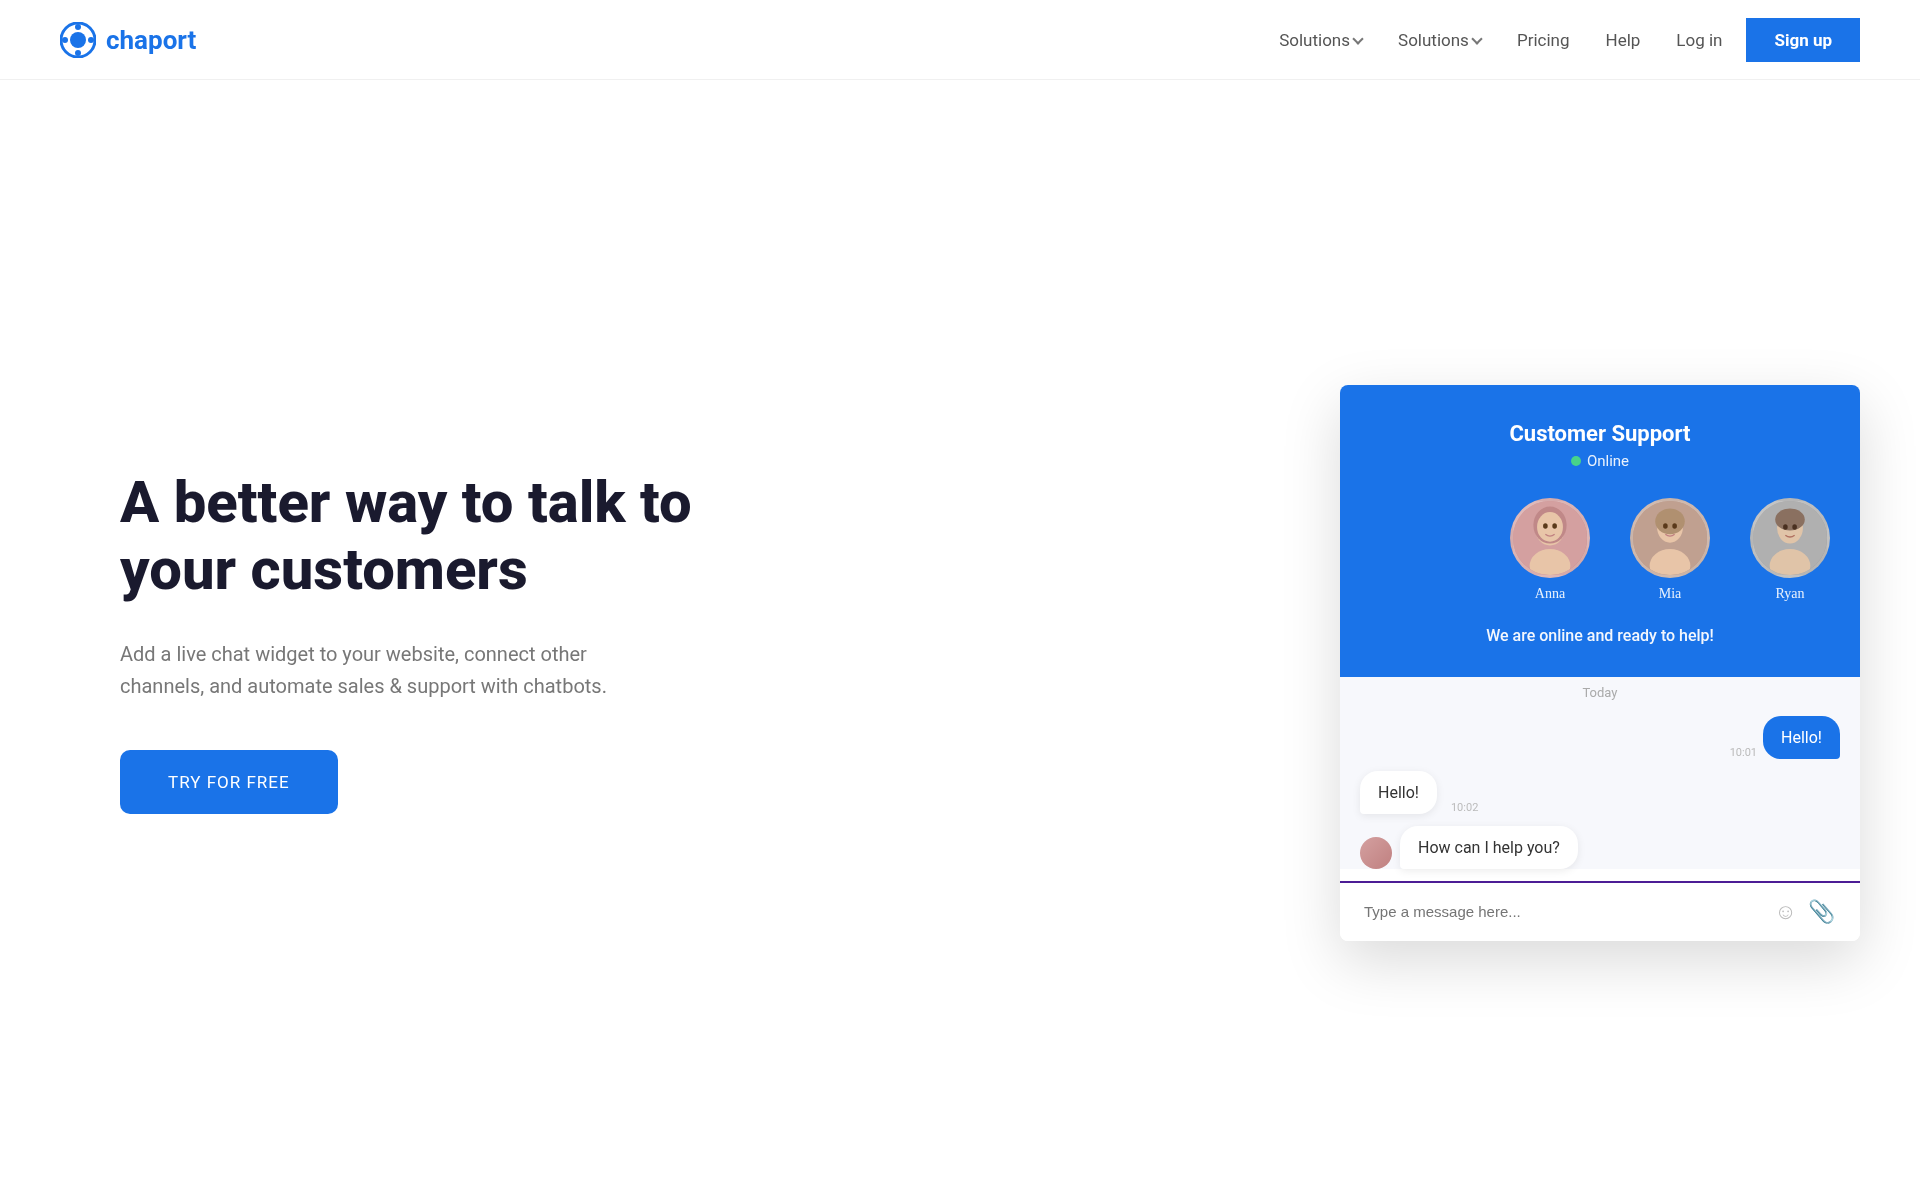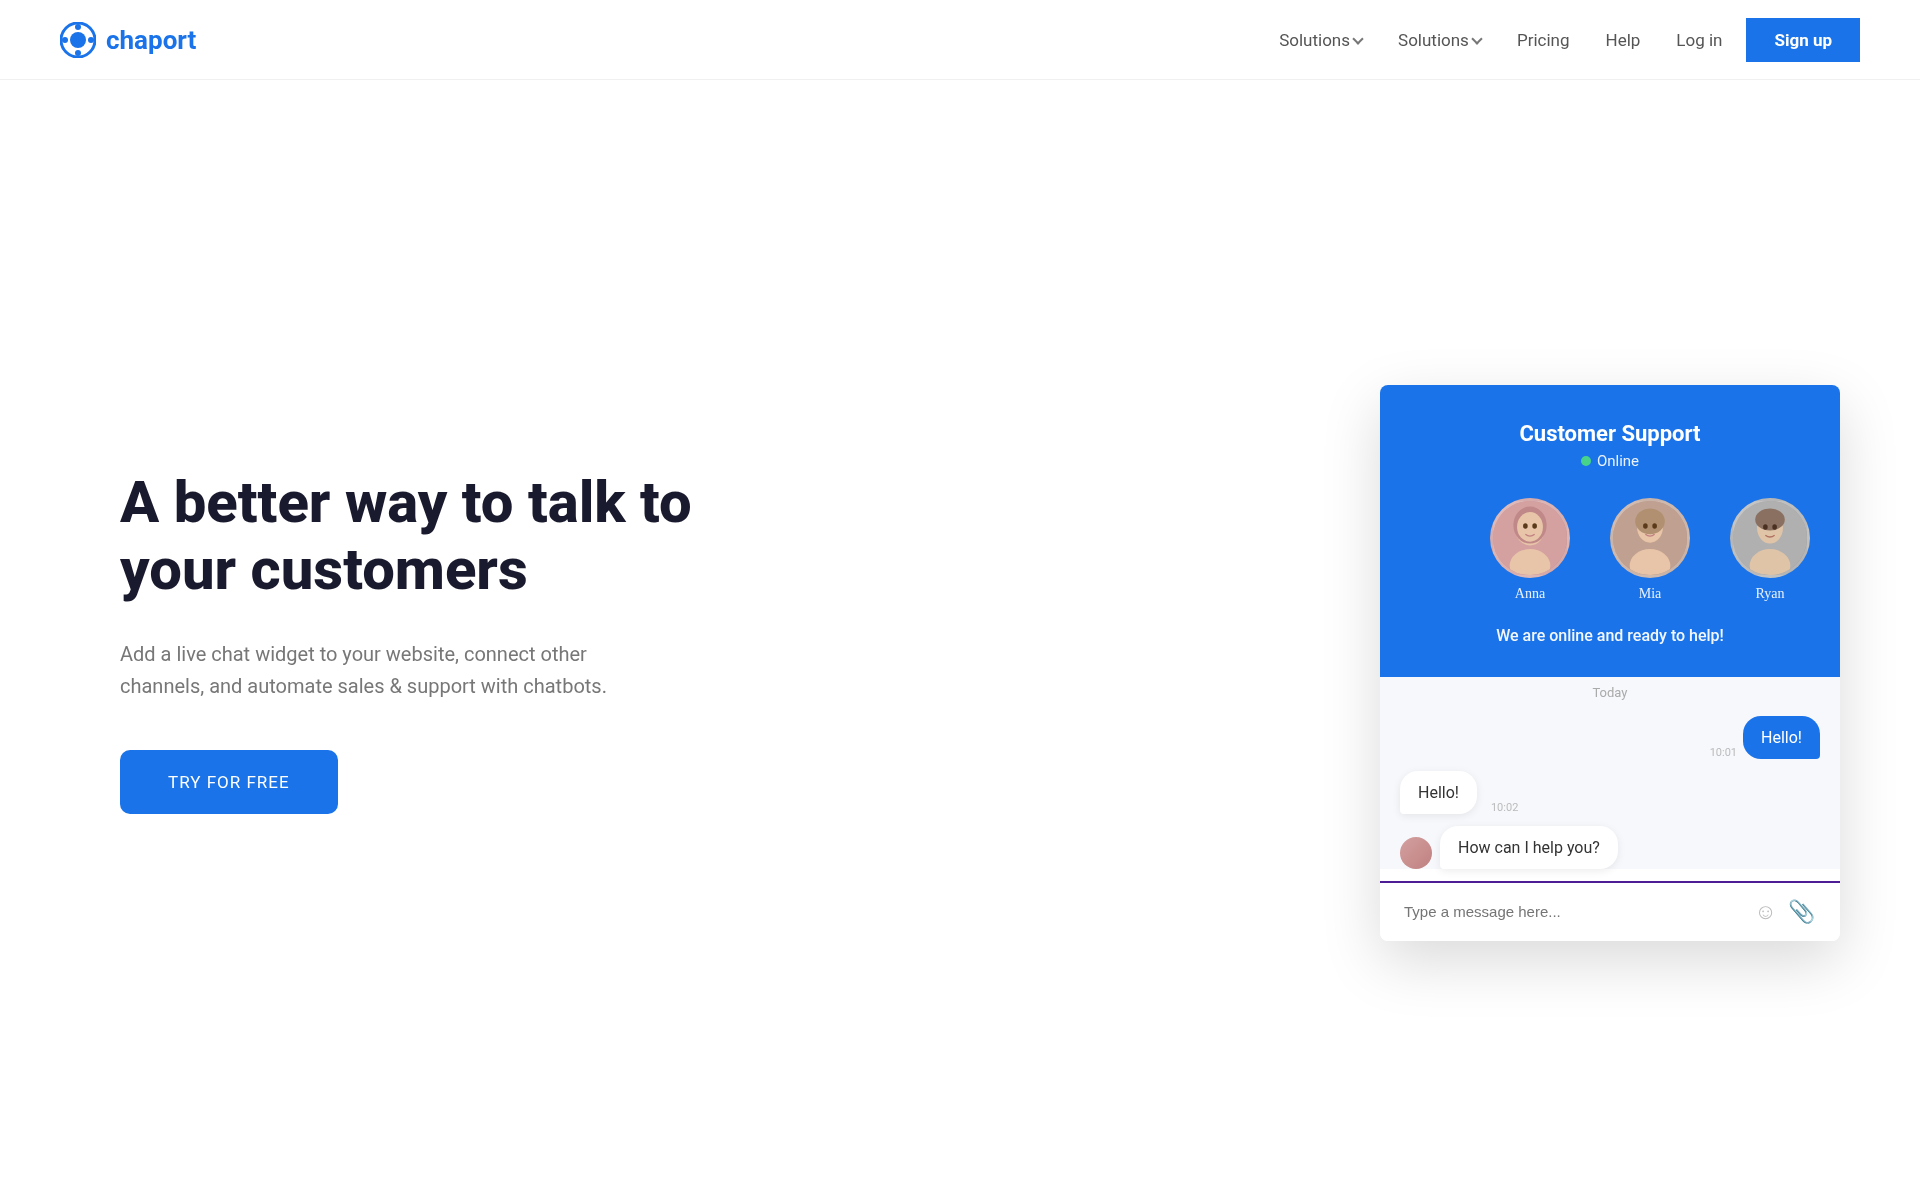--- a/index.html
+++ b/index.html
@@ -113,21 +113,21 @@
       letter-spacing: 1px;
       text-decoration: none;
     }
 
     
     .hero-right {
       flex: 0 0 480px;
       margin-left: auto;
     }
     .chat-widget {
-      width: 460px;
+      width: 520px;
       border-radius: 8px;
       overflow: hidden;
       box-shadow: 0 20px 60px rgba(0,0,0,0.15);
       background: #fff;
       margin-top: 42px;
     }
     .chat-header {
       background: #1a73e8;
       padding: 36px 30px 32px;
       text-align: center;

